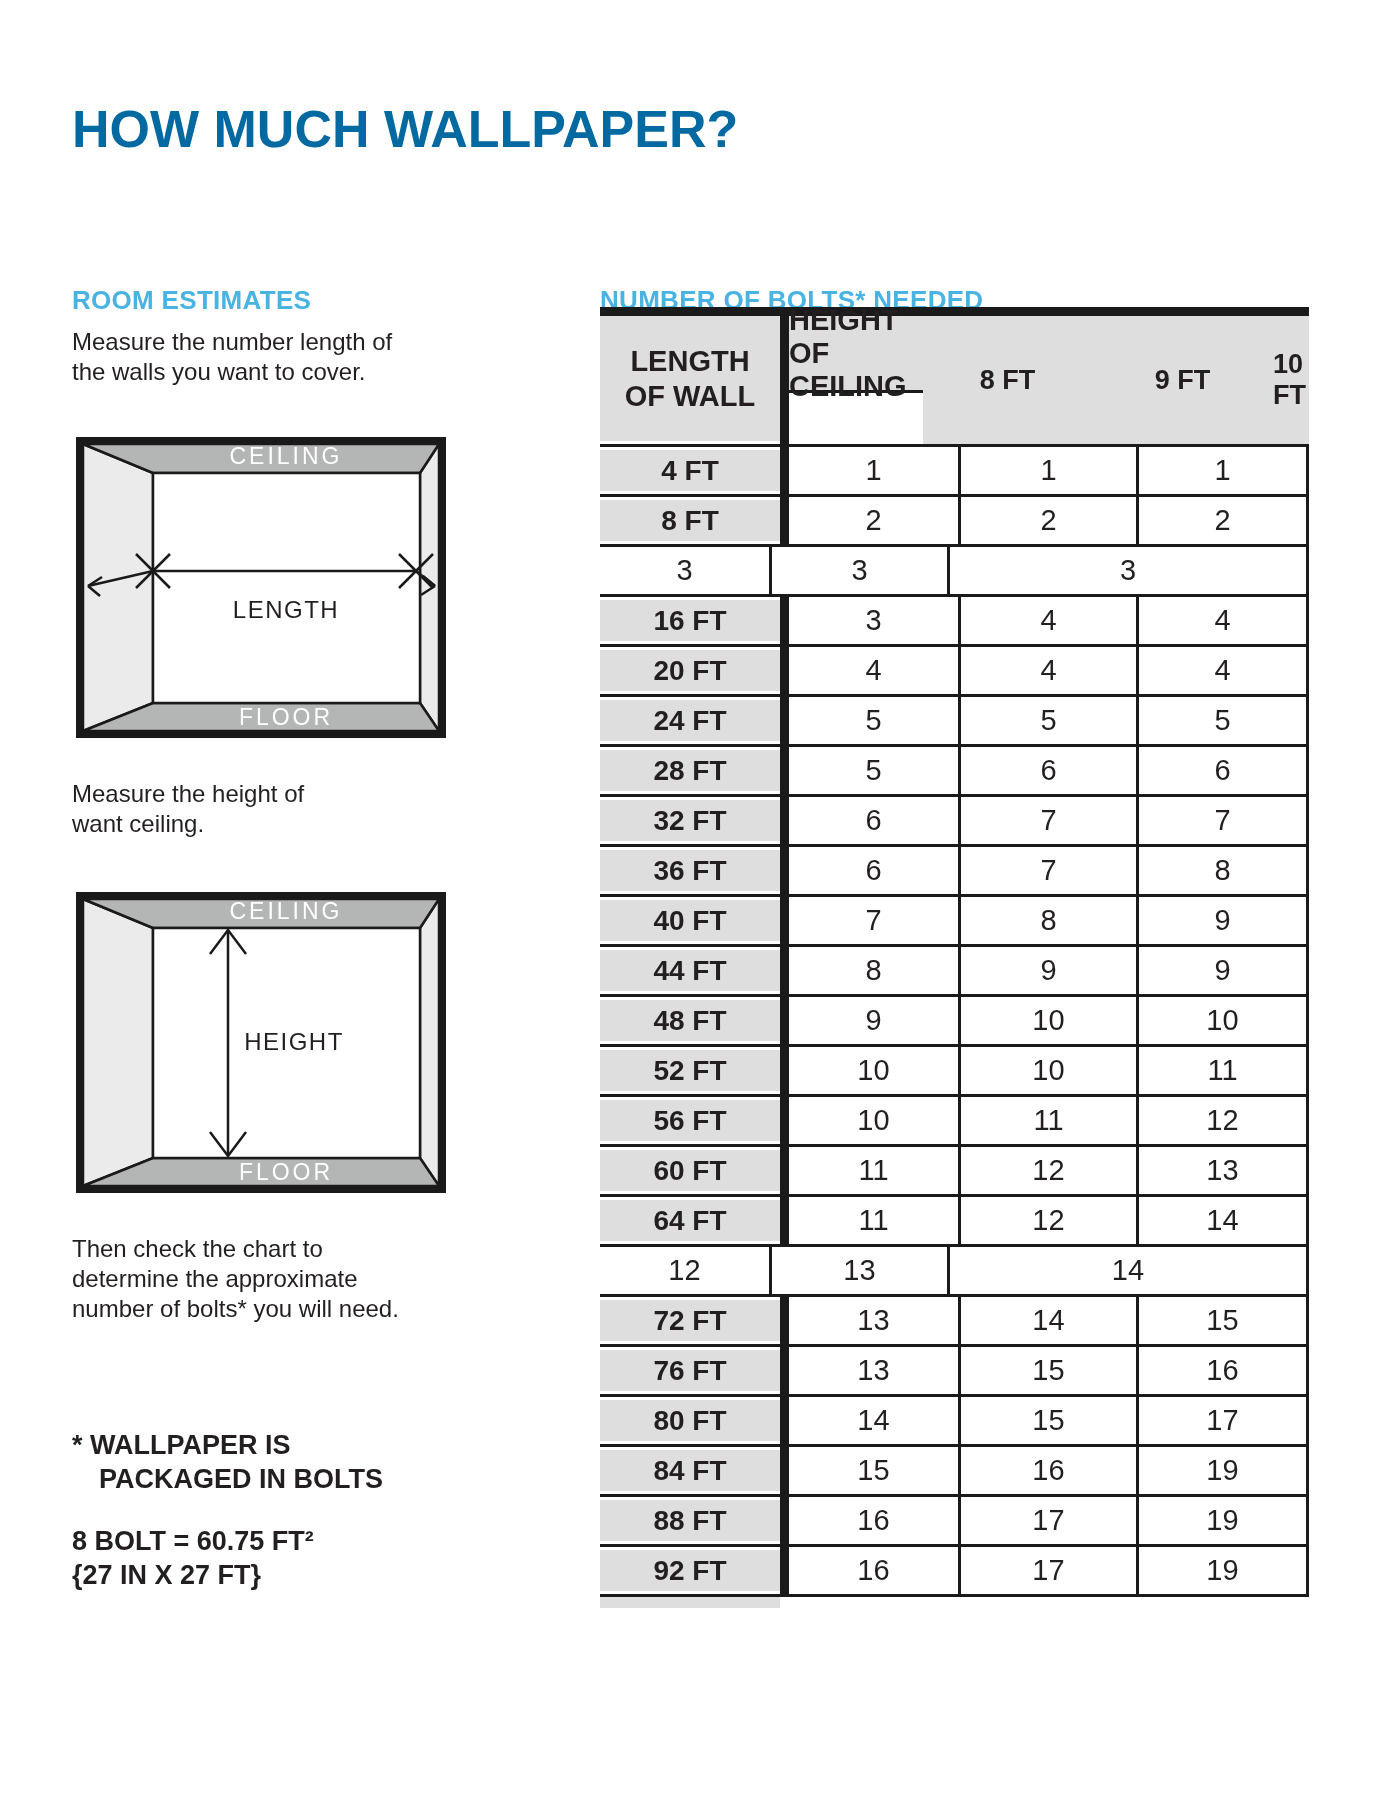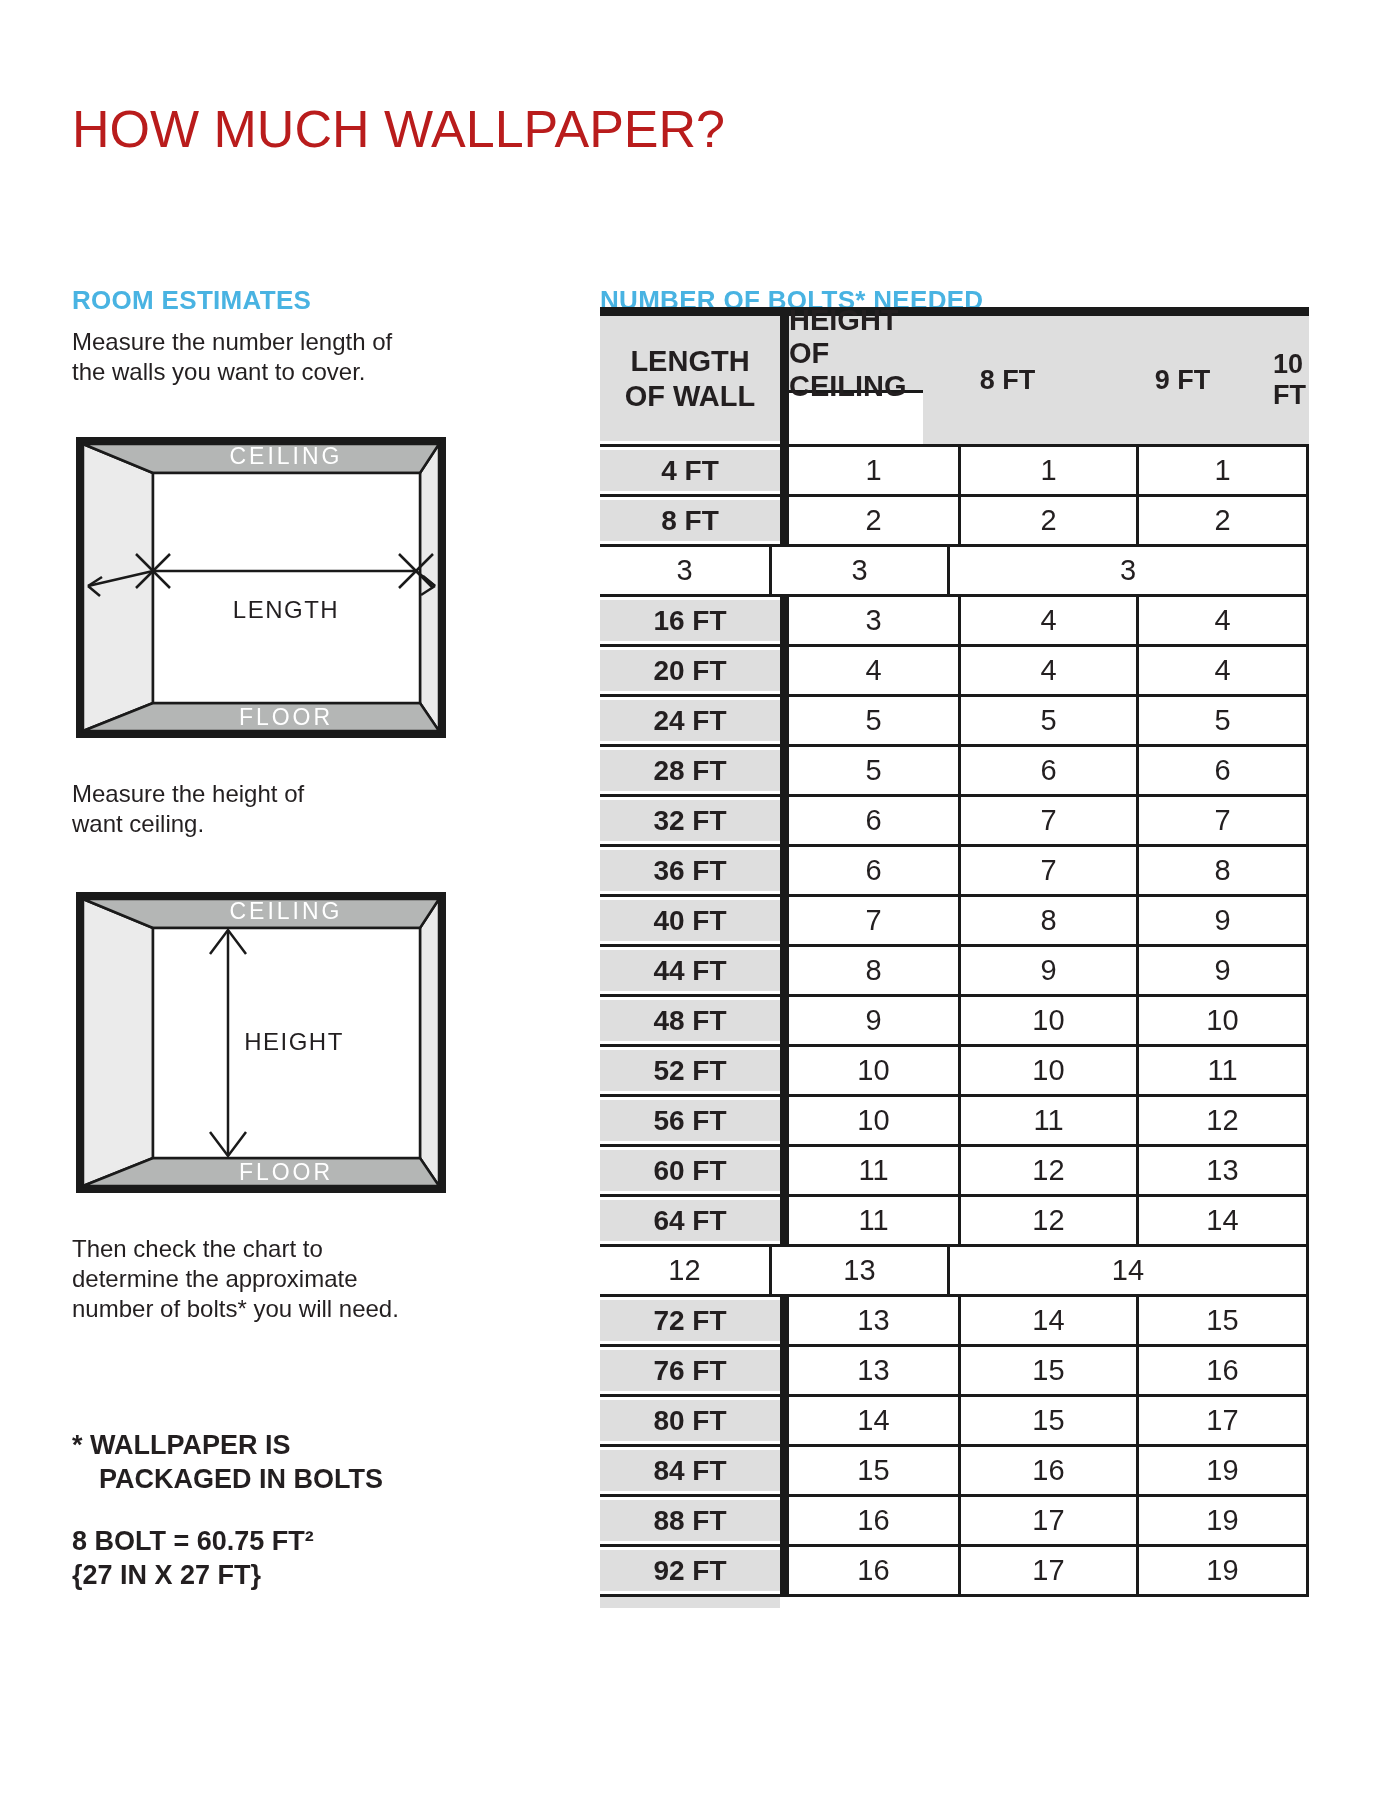--- a/index.html
+++ b/index.html
@@ -3,21 +3,21 @@
 <meta charset="utf-8">
 <style>
   html,body{margin:0;padding:0;}
   body{
     width:1391px;height:1800px;position:relative;background:#ffffff;
     font-family:"Liberation Sans","DejaVu Sans",sans-serif;color:#231f20;
     overflow:hidden;
   }
   .abs{position:absolute;}
   .title{
-    left:72px;top:64px;font-size:52px;font-weight:normal;color:#b91c1c;letter-spacing:0px;
+    left:72px;top:64px;font-size:52px;font-weight:bold;color:#0369a1;letter-spacing:0px;
   }
   .blue-heading{
     font-size:26px;font-weight:bold;color:#49b3e2;letter-spacing:.3px;
   }
   #room-estimates-heading{left:72px;top:263px;}
   #table-heading{left:600px;top:263px;width:709px;text-align:left;}
   .para{left:72px;font-size:24px;line-height:30px;color:#231f20;}
   #para-length{top:327px;}
   #para-height{top:779px;}
   #para-chart{top:1234px;}

